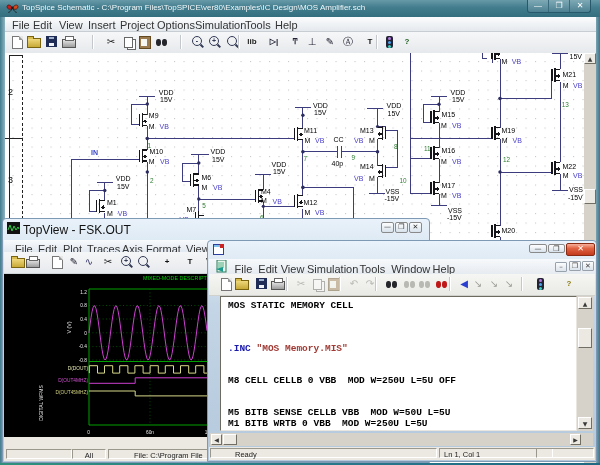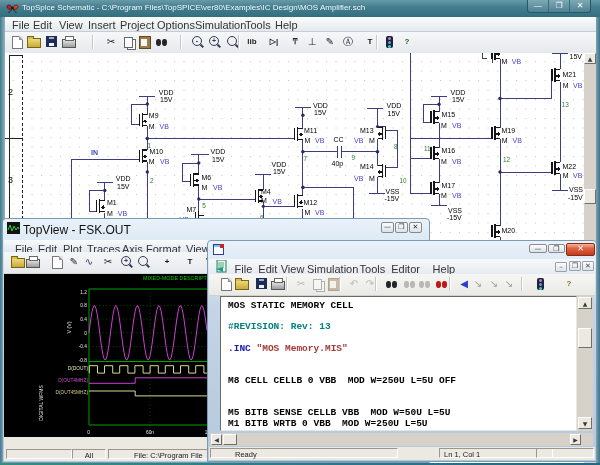--- a/index.html
+++ b/index.html
@@ -533,21 +533,21 @@
       <path d="M0,9 L7,12 L7,7 Z" fill="#1a9a8a"></path>
     </svg>
     <div class="mdi-btn" style="left:346px;top:3px;">–</div>
     <div class="mdi-btn" style="left:360px;top:2px;">❐</div>
     <div class="mdi-btn" style="left:373px;top:2px;">✕</div>
   <div class="menu-item" style="left: 25.6px; top: 4px;">File</div>
       <div class="menu-item" style="left: 49.3px; top: 4px;">Edit</div>
       <div class="menu-item" style="left: 71.7px; top: 4px;">View</div>
       <div class="menu-item" style="left: 98px; top: 4px;">Simulation</div>
       <div class="menu-item" style="left: 150.6px; top: 4px;">Tools</div>
-      <div class="menu-item" style="left: 182.2px; top: 4px;">Editor</div>
+      <div class="menu-item" style="left: 182.2px; top: 4px;">Window</div>
       <div class="menu-item" style="left: 223.6px; top: 4px;">Help</div>
     </div>
   <div id="ed-toolbar" class="abs">
       <div class="tbi" style="left: 10px; top: 3px;">
         <div class="ic-doc"></div>
       </div>
       <div class="tbi" style="left: 26px; top: 3px;">
         <div class="ic-folder"></div>
       </div>
       <div class="tbi" style="left: 45px; top: 3px;">
@@ -602,34 +602,33 @@
         <span class="g" style="font-family: &quot;Liberation Sans&quot;, sans-serif; font-size: 8px; font-weight: bold; color: rgb(138, 122, 16);">?</span>
       </div>
       <div class="sep" style="left: 77px;"></div>
       <div class="sep" style="left: 130px;"></div>
       <div class="sep" style="left: 166px;"></div>
       <div class="sep" style="left: 240px;"></div>
       <div class="sep" style="left: 312px;"></div>
     </div>
   <div id="ed-text" class="abs">
       <div class="code-line" style="top: 3px;"><span style="color: rgb(0, 0, 0);">MOS STATIC MEMORY CELL</span></div>
-      <div class="code-line" style="top: 24.4px;"><span style="color: rgb(0, 128, 126);">#REVISION: Rev: 13</span></div>
       <div class="code-line" style="top: 45.8px;"><span style="color: rgb(26, 26, 176);">.INC </span><span style="color: rgb(160, 58, 52);">"MOS Memory.MIS"</span></div>
       <div class="code-line" style="top: 77.9px;"><span style="color: rgb(0, 0, 0);">M8 CELL CELLB 0 VBB  MOD W=250U L=5U OFF</span></div>
       <div class="code-line" style="top: 110px;"><span style="color: rgb(0, 0, 0);">M5 BITB SENSE CELLB VBB  MOD W=50U L=5U</span></div>
       <div class="code-line" style="top: 120.7px;"><span style="color: rgb(0, 0, 0);">M1 BITB WRTB 0 VBB  MOD W=250U L=5U</span></div>
     </div>
   <div id="ed-vscroll" class="abs">
     <div class="sb-btn" style="left:1px;top:1px;width:14px;height:12px;line-height:11px;">▲</div>
     <div class="sb-thumb" style="left:1px;top:32px;width:14px;height:20px;"></div>
     <div class="sb-btn" style="left:1px;top:121px;width:14px;height:12px;line-height:11px;">▼</div>
   </div>
   <div id="ed-hscroll" class="abs">
     <div class="sb-btn" style="left:1px;top:1px;width:11px;height:11px;line-height:10px;">◀</div>
     <div class="sb-thumb" style="left:13px;top:1px;width:14px;height:11px;"></div>
     <div class="sb-btn" style="left:360px;top:1px;width:11px;height:11px;line-height:10px;">▶</div>
   </div>
   <div id="ed-status" class="abs">
-    <div class="panel" style="left:1px;width:188px;padding-left:24px;">Ready</div>
+    <div class="panel" style="left:1px;width:227px;padding-left:24px;">Ready</div>
     <div class="panel" style="left:230px;width:114px;">Ln 1, Col 1</div>
     <div class="panel" style="left:327px;width:58px;"></div>
   </div>
 </div>
 
 </body></html>

